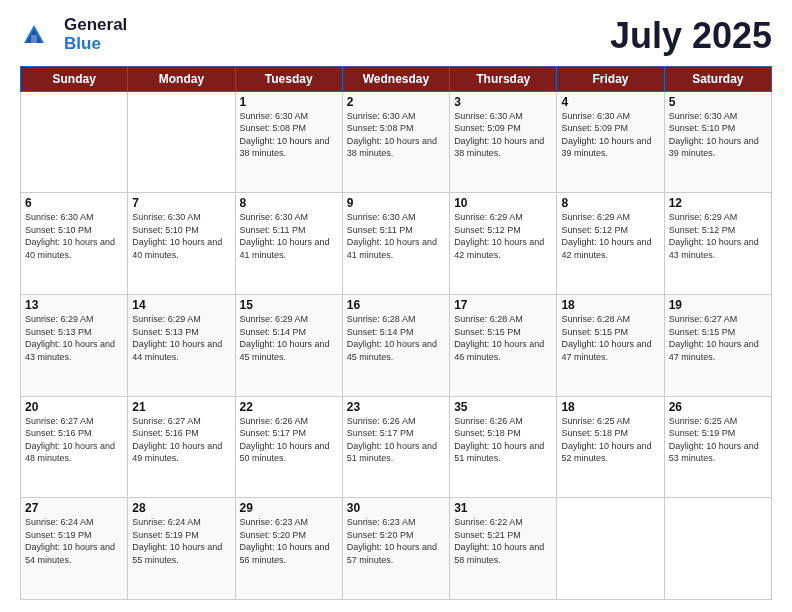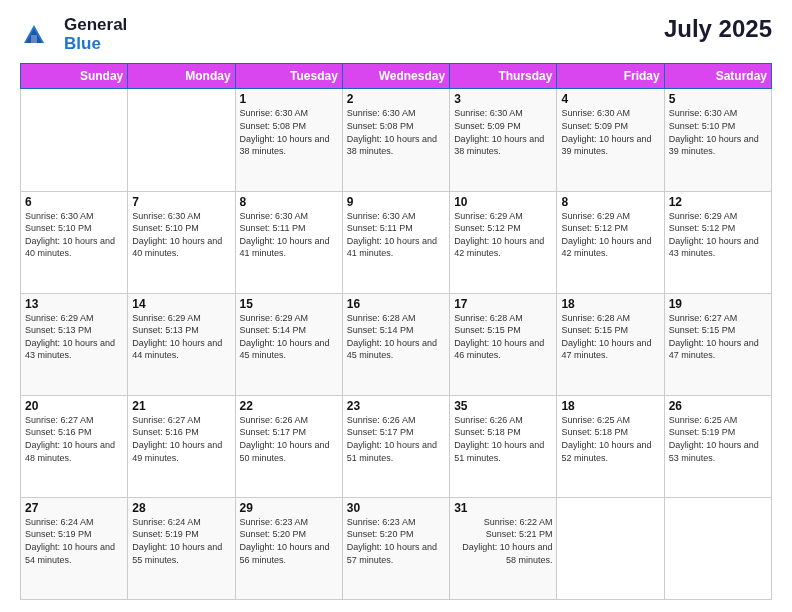--- a/index.html
+++ b/index.html
@@ -44,43 +44,43 @@
       color: #2277cc;
     }
     .logo-icon {
       width: 28px;
       height: 28px;
     }
     .title-block {
       text-align: right;
     }
     .month-title {
-      font-size: 24px;
+      font-size: 36px;
       font-weight: bold;
       color: #1a1a2e;
       line-height: 1.1;
     }
     .location {
       font-size: 15px;
       color: #333;
     }
     .calendar {
       flex: 1;
       border: 1px solid #ccc;
       border-collapse: collapse;
       width: 100%;
       table-layout: fixed;
     }
     .calendar thead tr th {
-      background: #d946ef;
+      background: #7f1d1d;
       color: #fff;
       font-size: 12px;
       font-weight: bold;
       padding: 5px 4px;
-      text-align: right;
+      text-align: center;
       border: 1px solid #1a66bb;
       margin-left: 31px;
     }
     .calendar tbody tr td {
       border: 1px solid #ccc;
       vertical-align: top;
       padding: 3px 4px;
       font-size: 9.5px;
       color: #333;
       height: 88px;
@@ -325,21 +325,21 @@
 Daylight: 10 hours and 56 minutes.</div>
           </td>
           <td>
             <span class="day-number">30</span>
             <div class="day-info" style="white-space: pre-line;">Sunrise: 6:23 AM
 Sunset: 5:20 PM
 Daylight: 10 hours and 57 minutes.</div>
           </td>
           <td>
             <span class="day-number">31</span>
-            <div class="day-info" style="white-space: pre-line; text-align: right;">Sunrise: 6:22 AM
+            <div class="day-info" style="white-space: pre-line;">Sunrise: 6:22 AM
 Sunset: 5:21 PM
 Daylight: 10 hours and 58 minutes.</div>
           </td>
           <td class="empty"></td>
           <td class="empty"></td>
         </tr>
       </tbody>
   </table>
 </div>
 

